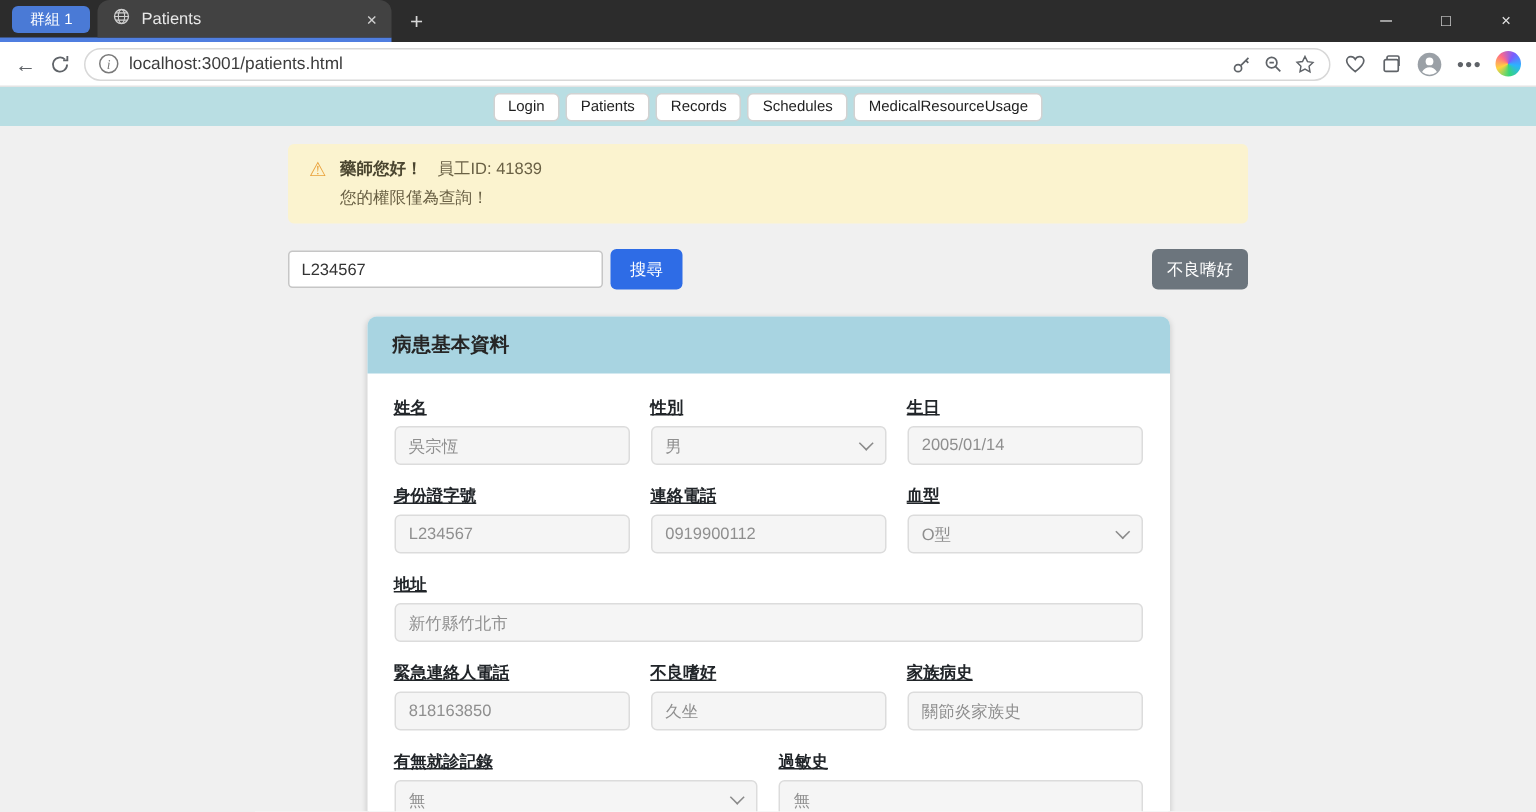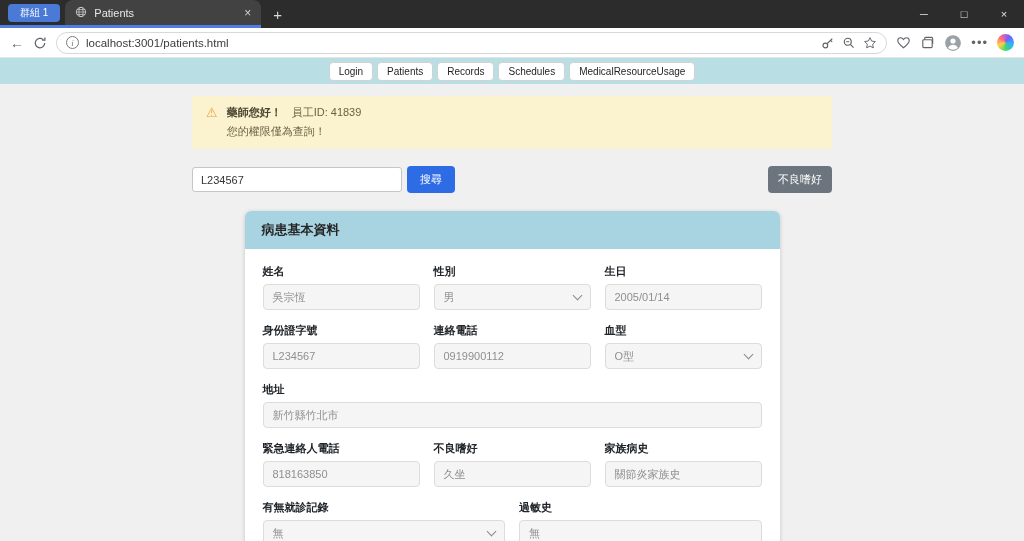--- a/index.html
+++ b/index.html
@@ -54,21 +54,21 @@
   .card { width:535px; margin:18px auto 0; background:#fff; border-radius:6px; box-shadow:0 1px 4px rgba(0,0,0,.18); }
   .card-header { background:#a8d4e1; border-radius:6px 6px 0 0; padding:10px 17px; font-size:13px; font-weight:bold; color:#262626; }
   .card-body { padding:15px 18px 20px; }
 
   .frow { display:grid; gap:14px; margin-bottom:13px; }
   .cols3 { grid-template-columns:1fr 1fr 1fr; }
   .cols2 { grid-template-columns:1fr 1fr; }
   .cols1 { grid-template-columns:1fr; }
   .frow:last-child { margin-bottom:0; }
 
-  .flabel { font-size:11px; font-weight:bold; color:#212529; margin-bottom:5px; }
+  .flabel { font-size:11px; font-weight:bold; color:#212529; margin-bottom:5px;text-decoration:underline; }
   .form-input { height:26px; background:#f5f5f5; border:1px solid #dcdcdc; border-radius:4px; display:flex; align-items:center; padding:12px 9px; font-size:11px; color:#8f8f8f; }
   .form-input.select { justify-content:space-between; }
   .chev { width:7px; height:7px; border-right:1.5px solid #8a8a8a; border-bottom:1.5px solid #8a8a8a; transform:rotate(45deg); margin-top:-4px; flex:0 0 auto; }
 </style>
 </head>
 <body>
 
 <div class="screen">
 
   <div class="titlebar">

